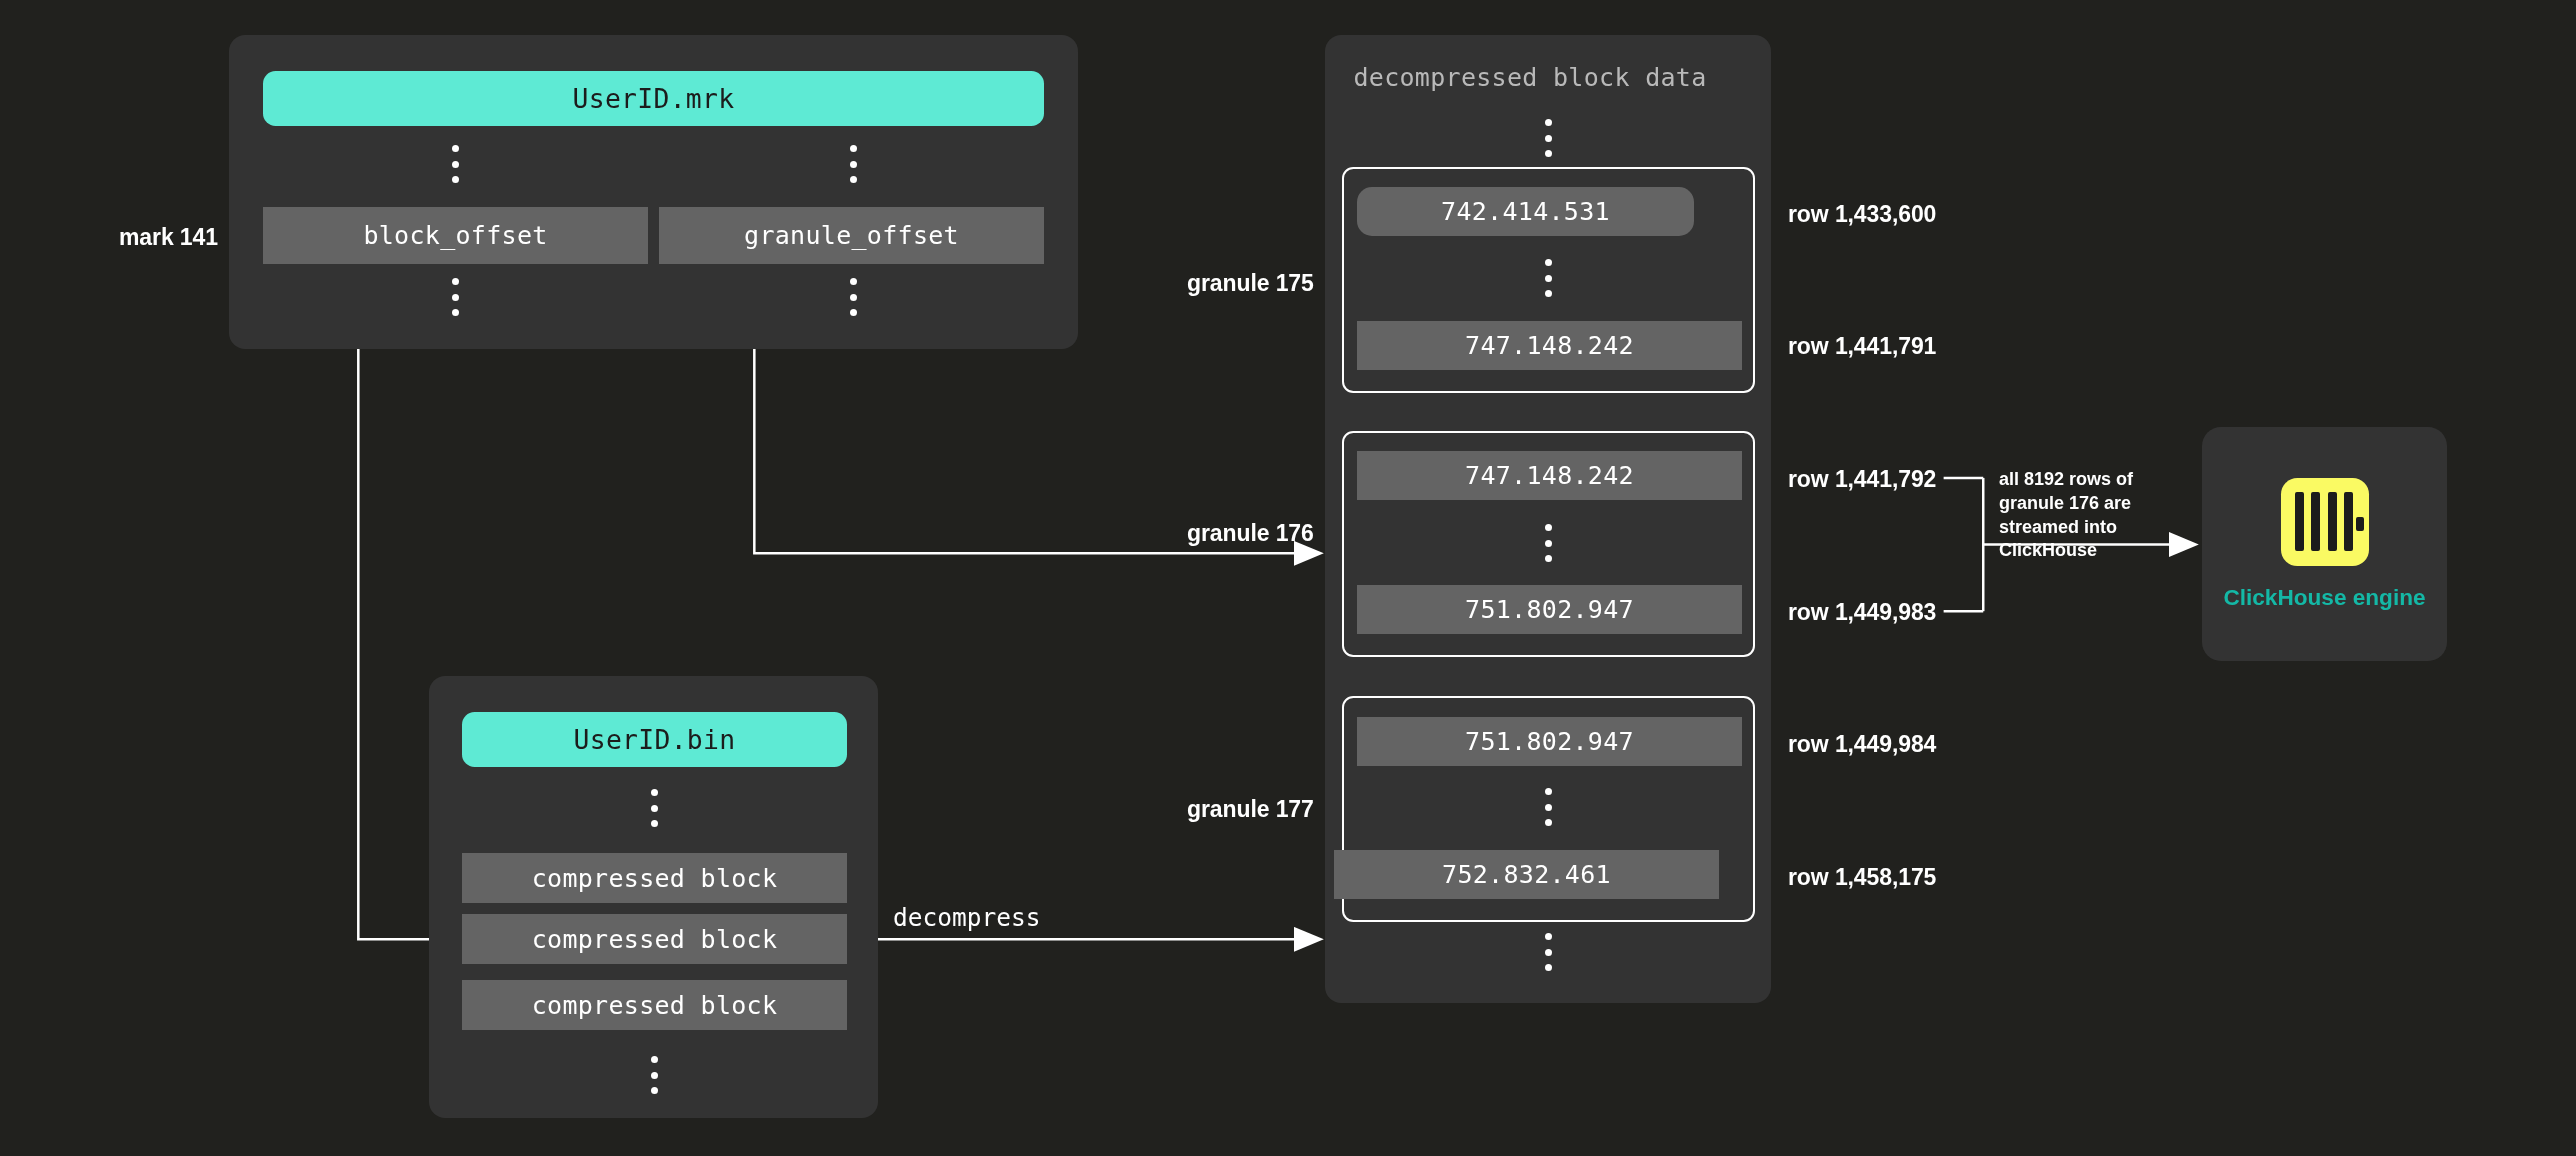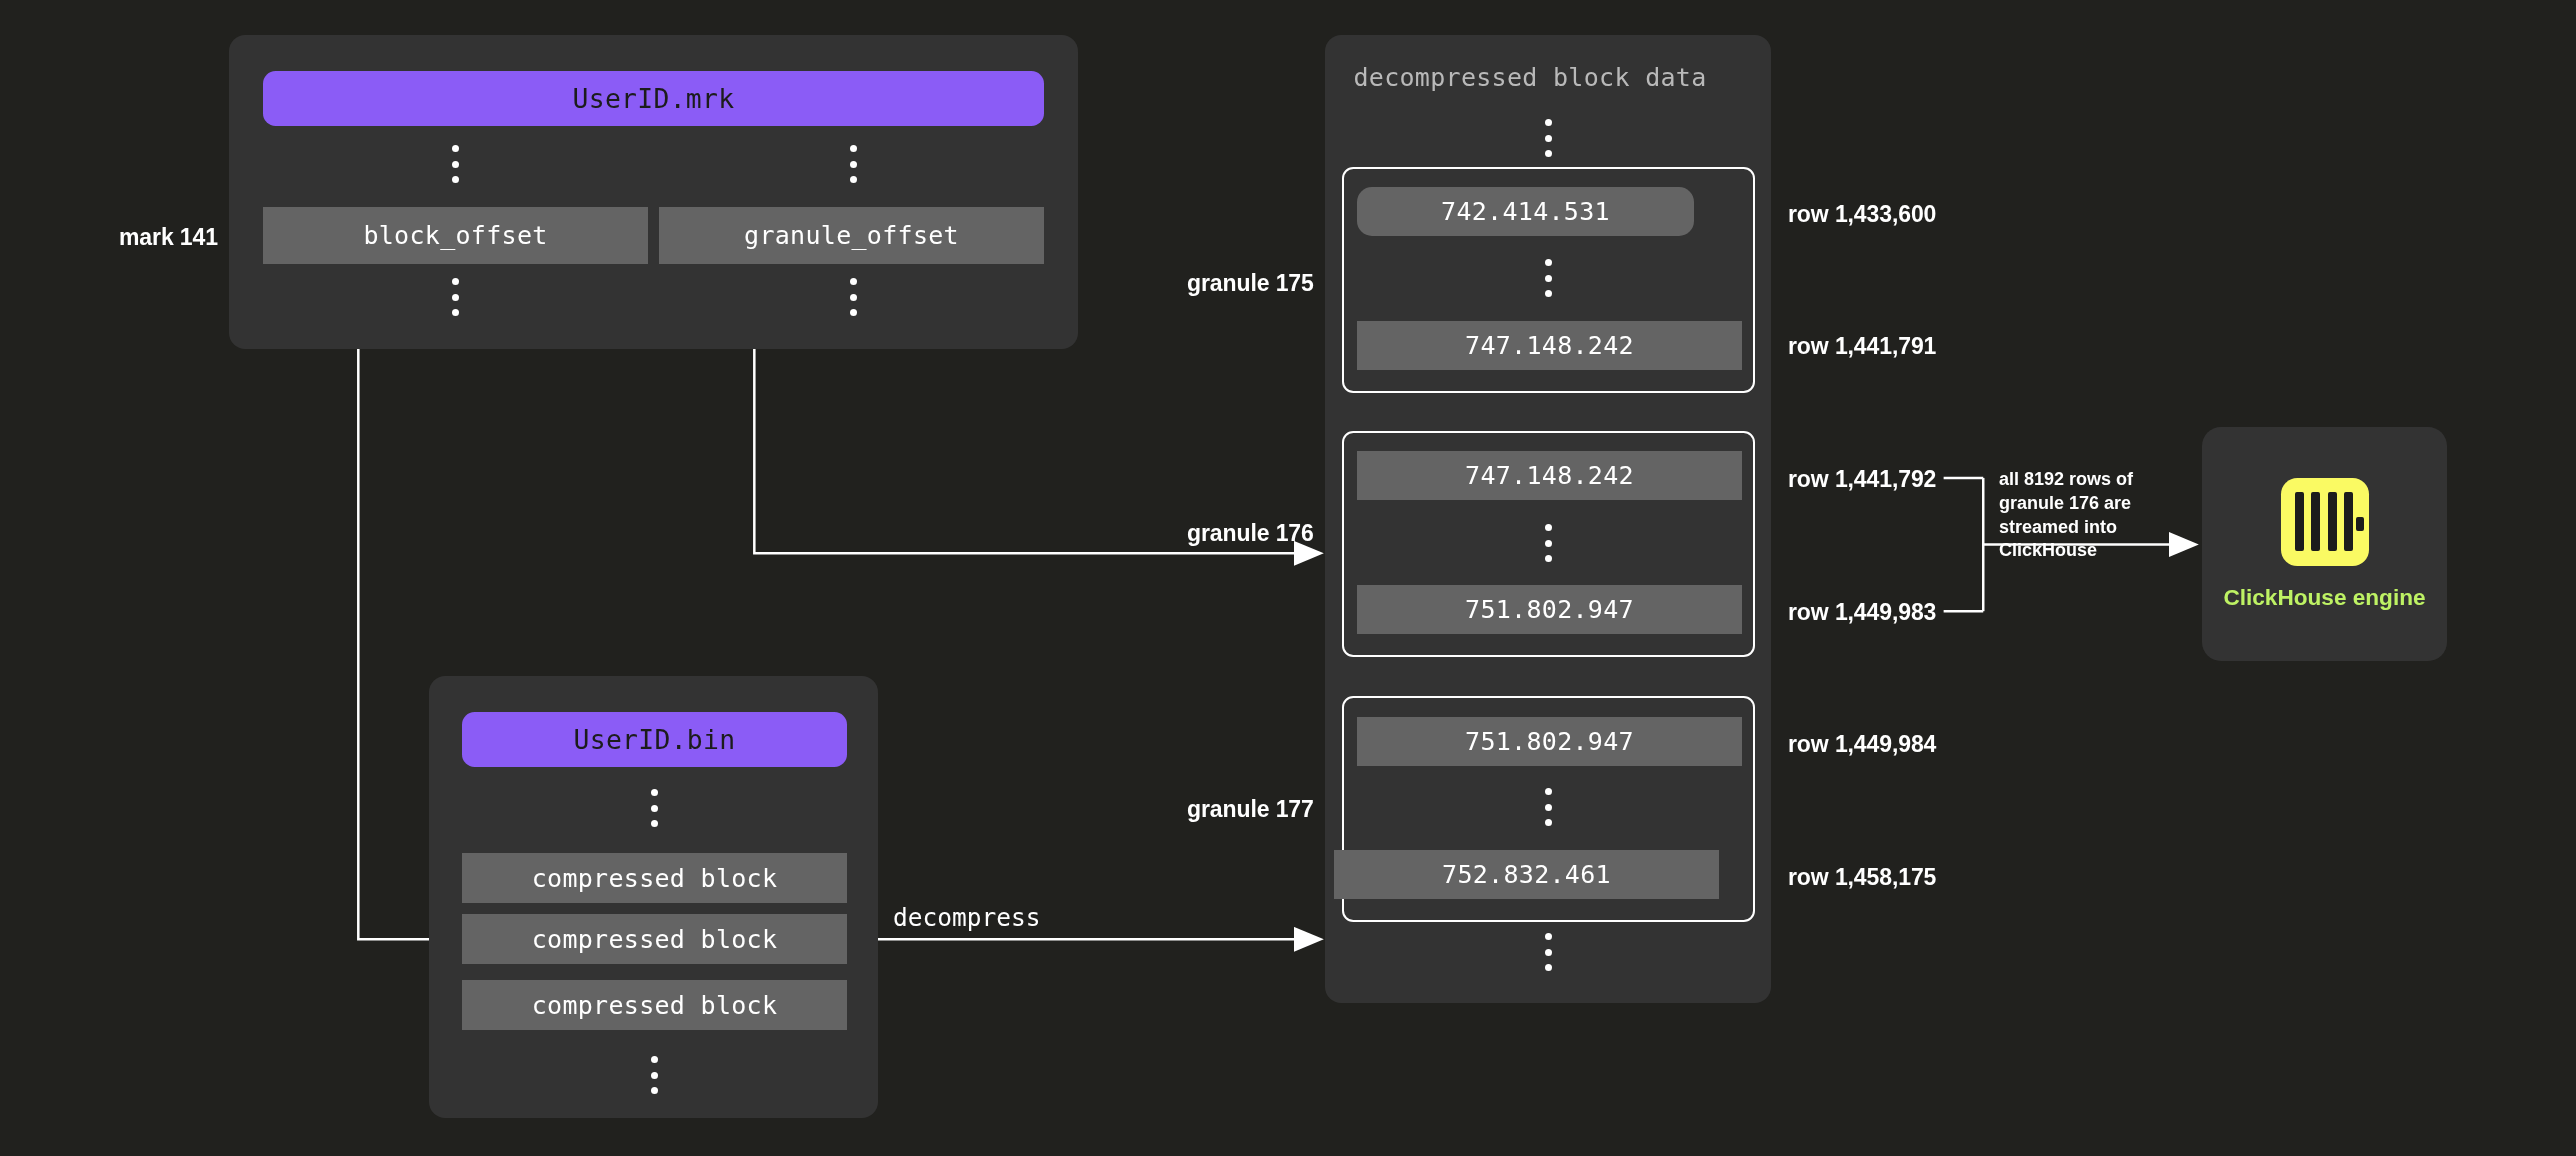--- a/index.html
+++ b/index.html
@@ -14,21 +14,21 @@
   svg.wires{position:absolute;left:0;top:0;width:2576px;height:1157px;pointer-events:none;}
 
   
   .panel{
     position:absolute;
     background:#333333;
     border-radius:16.3px;
   }
   .file-chip{
     position:absolute;
-    background:#8b5cf6;
+    background:#5eead4;
     color:#1c1c1c;
     border-radius:12.6px;
     display:flex;align-items:center;justify-content:center;
     font-family:"DejaVu Sans Mono","Liberation Mono",monospace;
     font-size:26.4px;
     letter-spacing:0.3px;
   }
   .gray-cell{
     position:absolute;
     background:#646464;
@@ -99,21 +99,21 @@
     border-radius:16.3px;
     position:relative;
   }
   .ch-logo b{position:absolute;background:#1c1c1c;border-radius:1.9px;}
   .bar1{left:14px;top:14.5px;width:9.4px;height:59px;}
   .bar2{left:30px;top:14.5px;width:9.4px;height:59px;}
   .bar3{left:47px;top:14.5px;width:9.4px;height:59px;}
   .bar4{left:63px;top:14.5px;width:9.4px;height:59px;}
   .bar5{left:75px;top:39px;width:8.2px;height:14px;}
   .engine-label{
-    color:#bef264;font-weight:bold;font-size:22.6px;white-space:nowrap;
+    color:#14b8a6;font-weight:bold;font-size:22.6px;white-space:nowrap;
   }
 </style>
 </head>
 <body>
 
 <div class="canvas">
 
   <svg class="wires" viewBox="0 0 4098 1840" xmlns="http://www.w3.org/2000/svg">
     <defs>
       <marker id="arw" markerWidth="13" markerHeight="13" refX="10" refY="5" orient="auto" markerUnits="strokeWidth">

